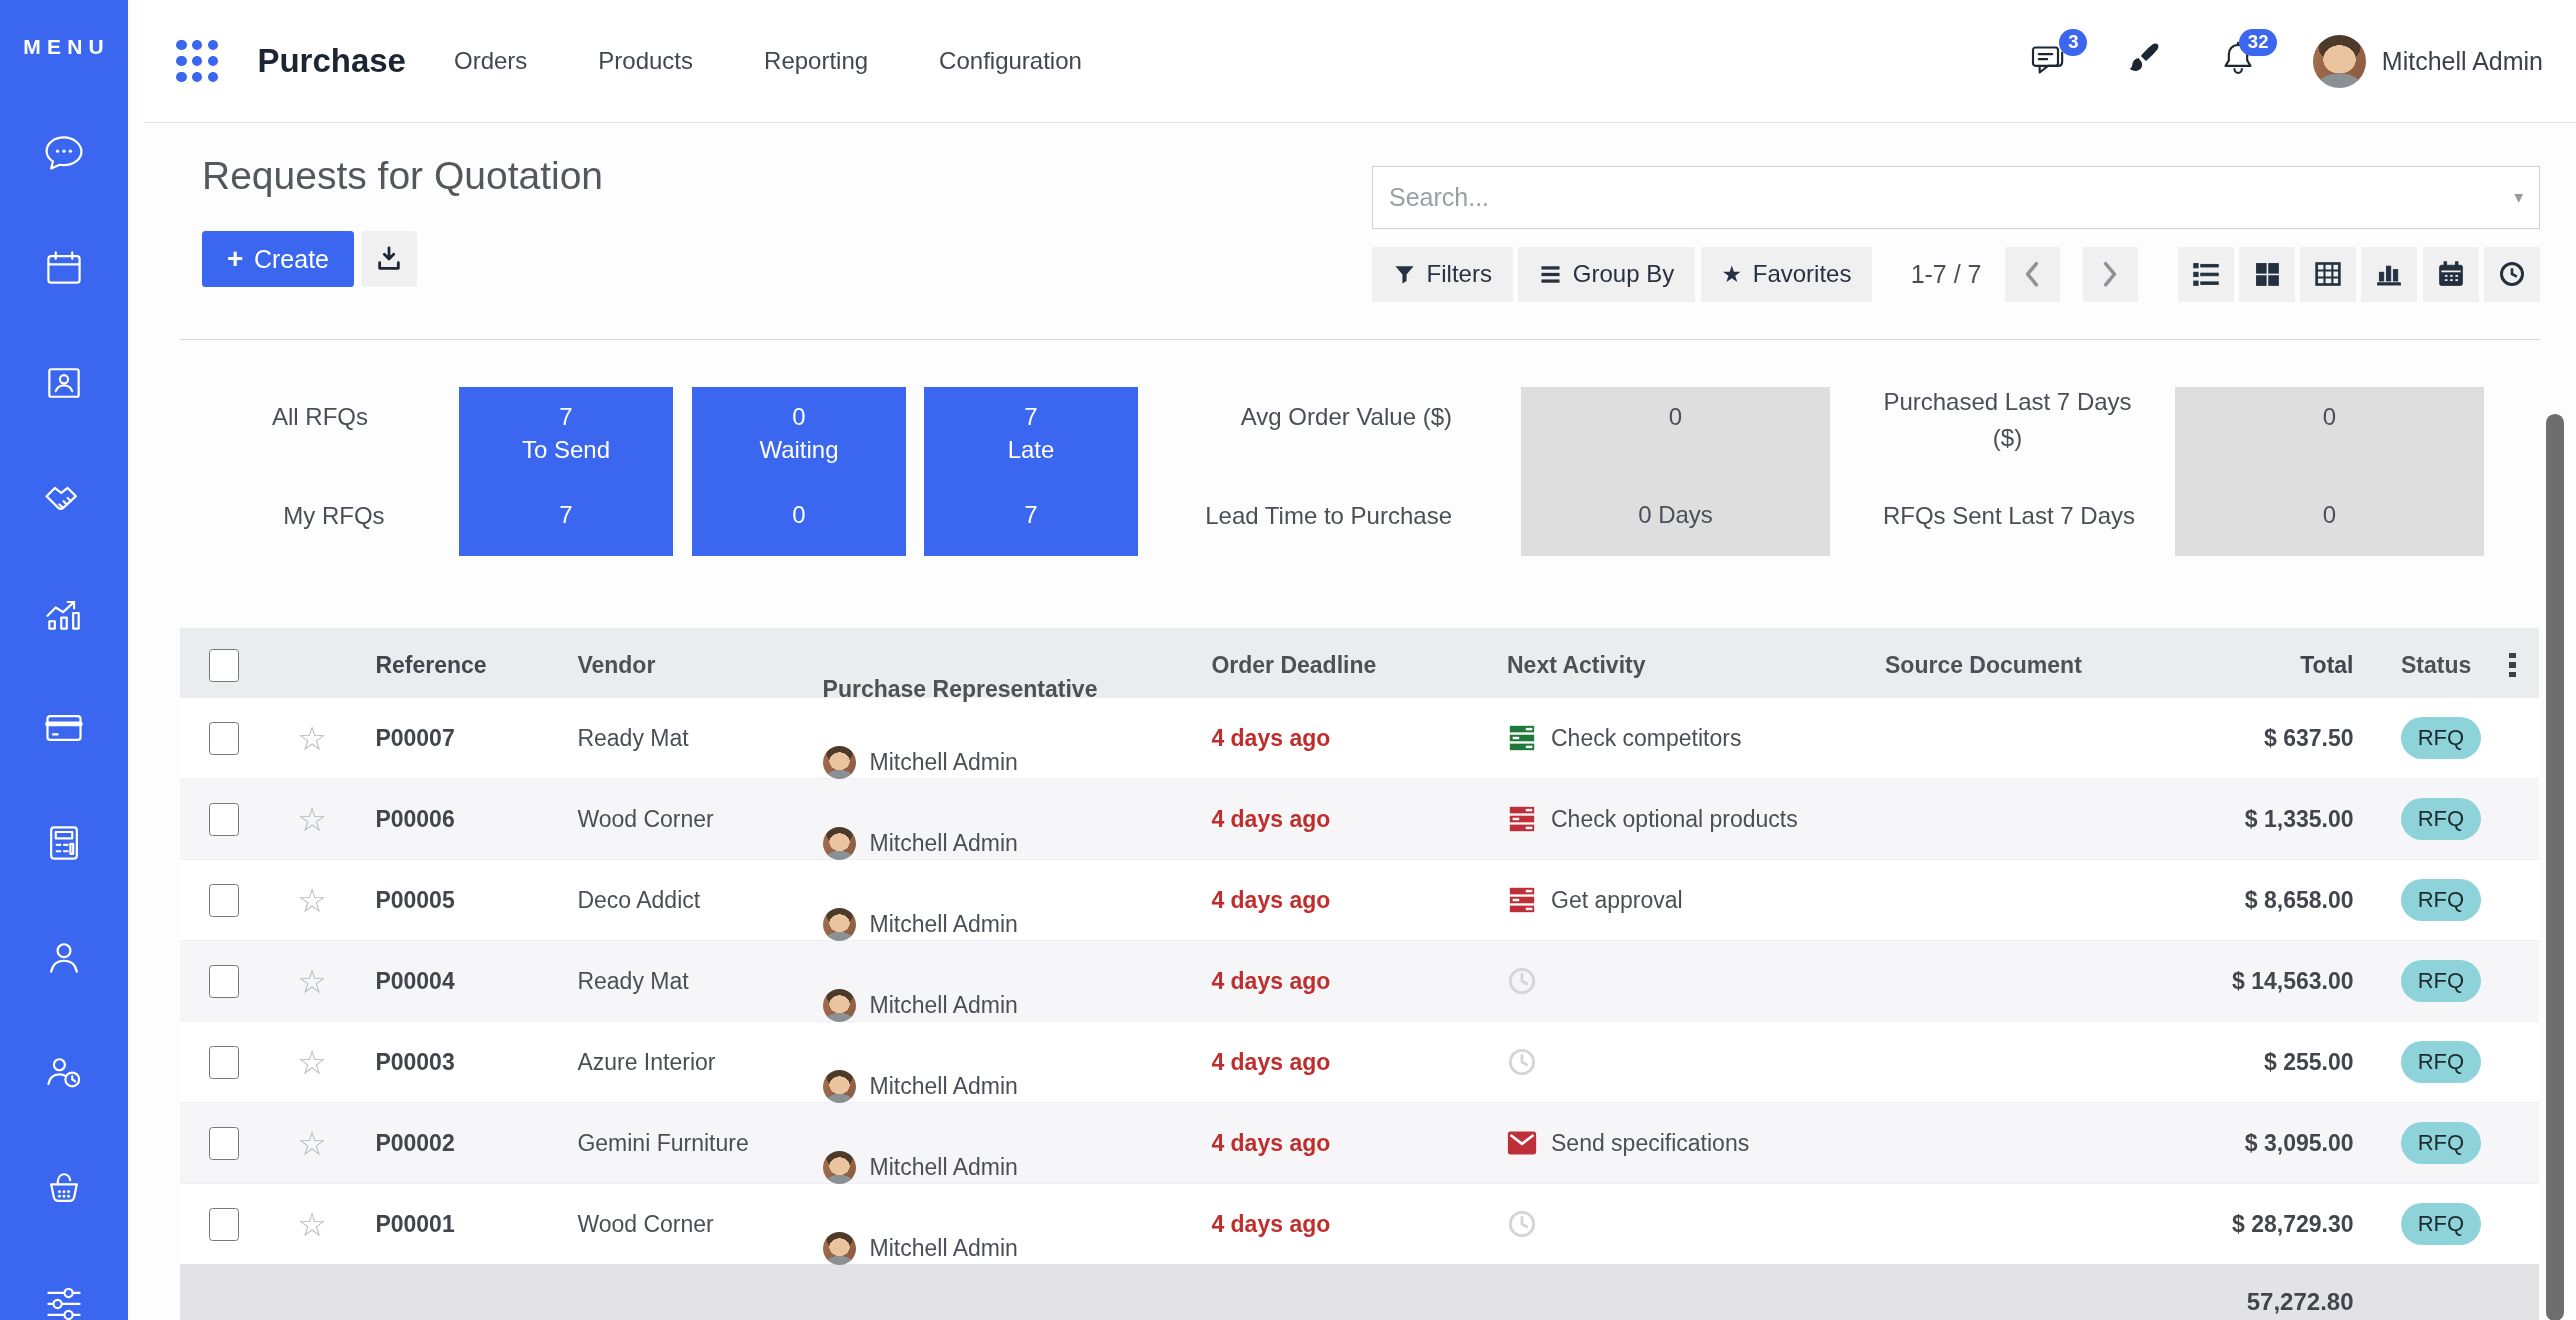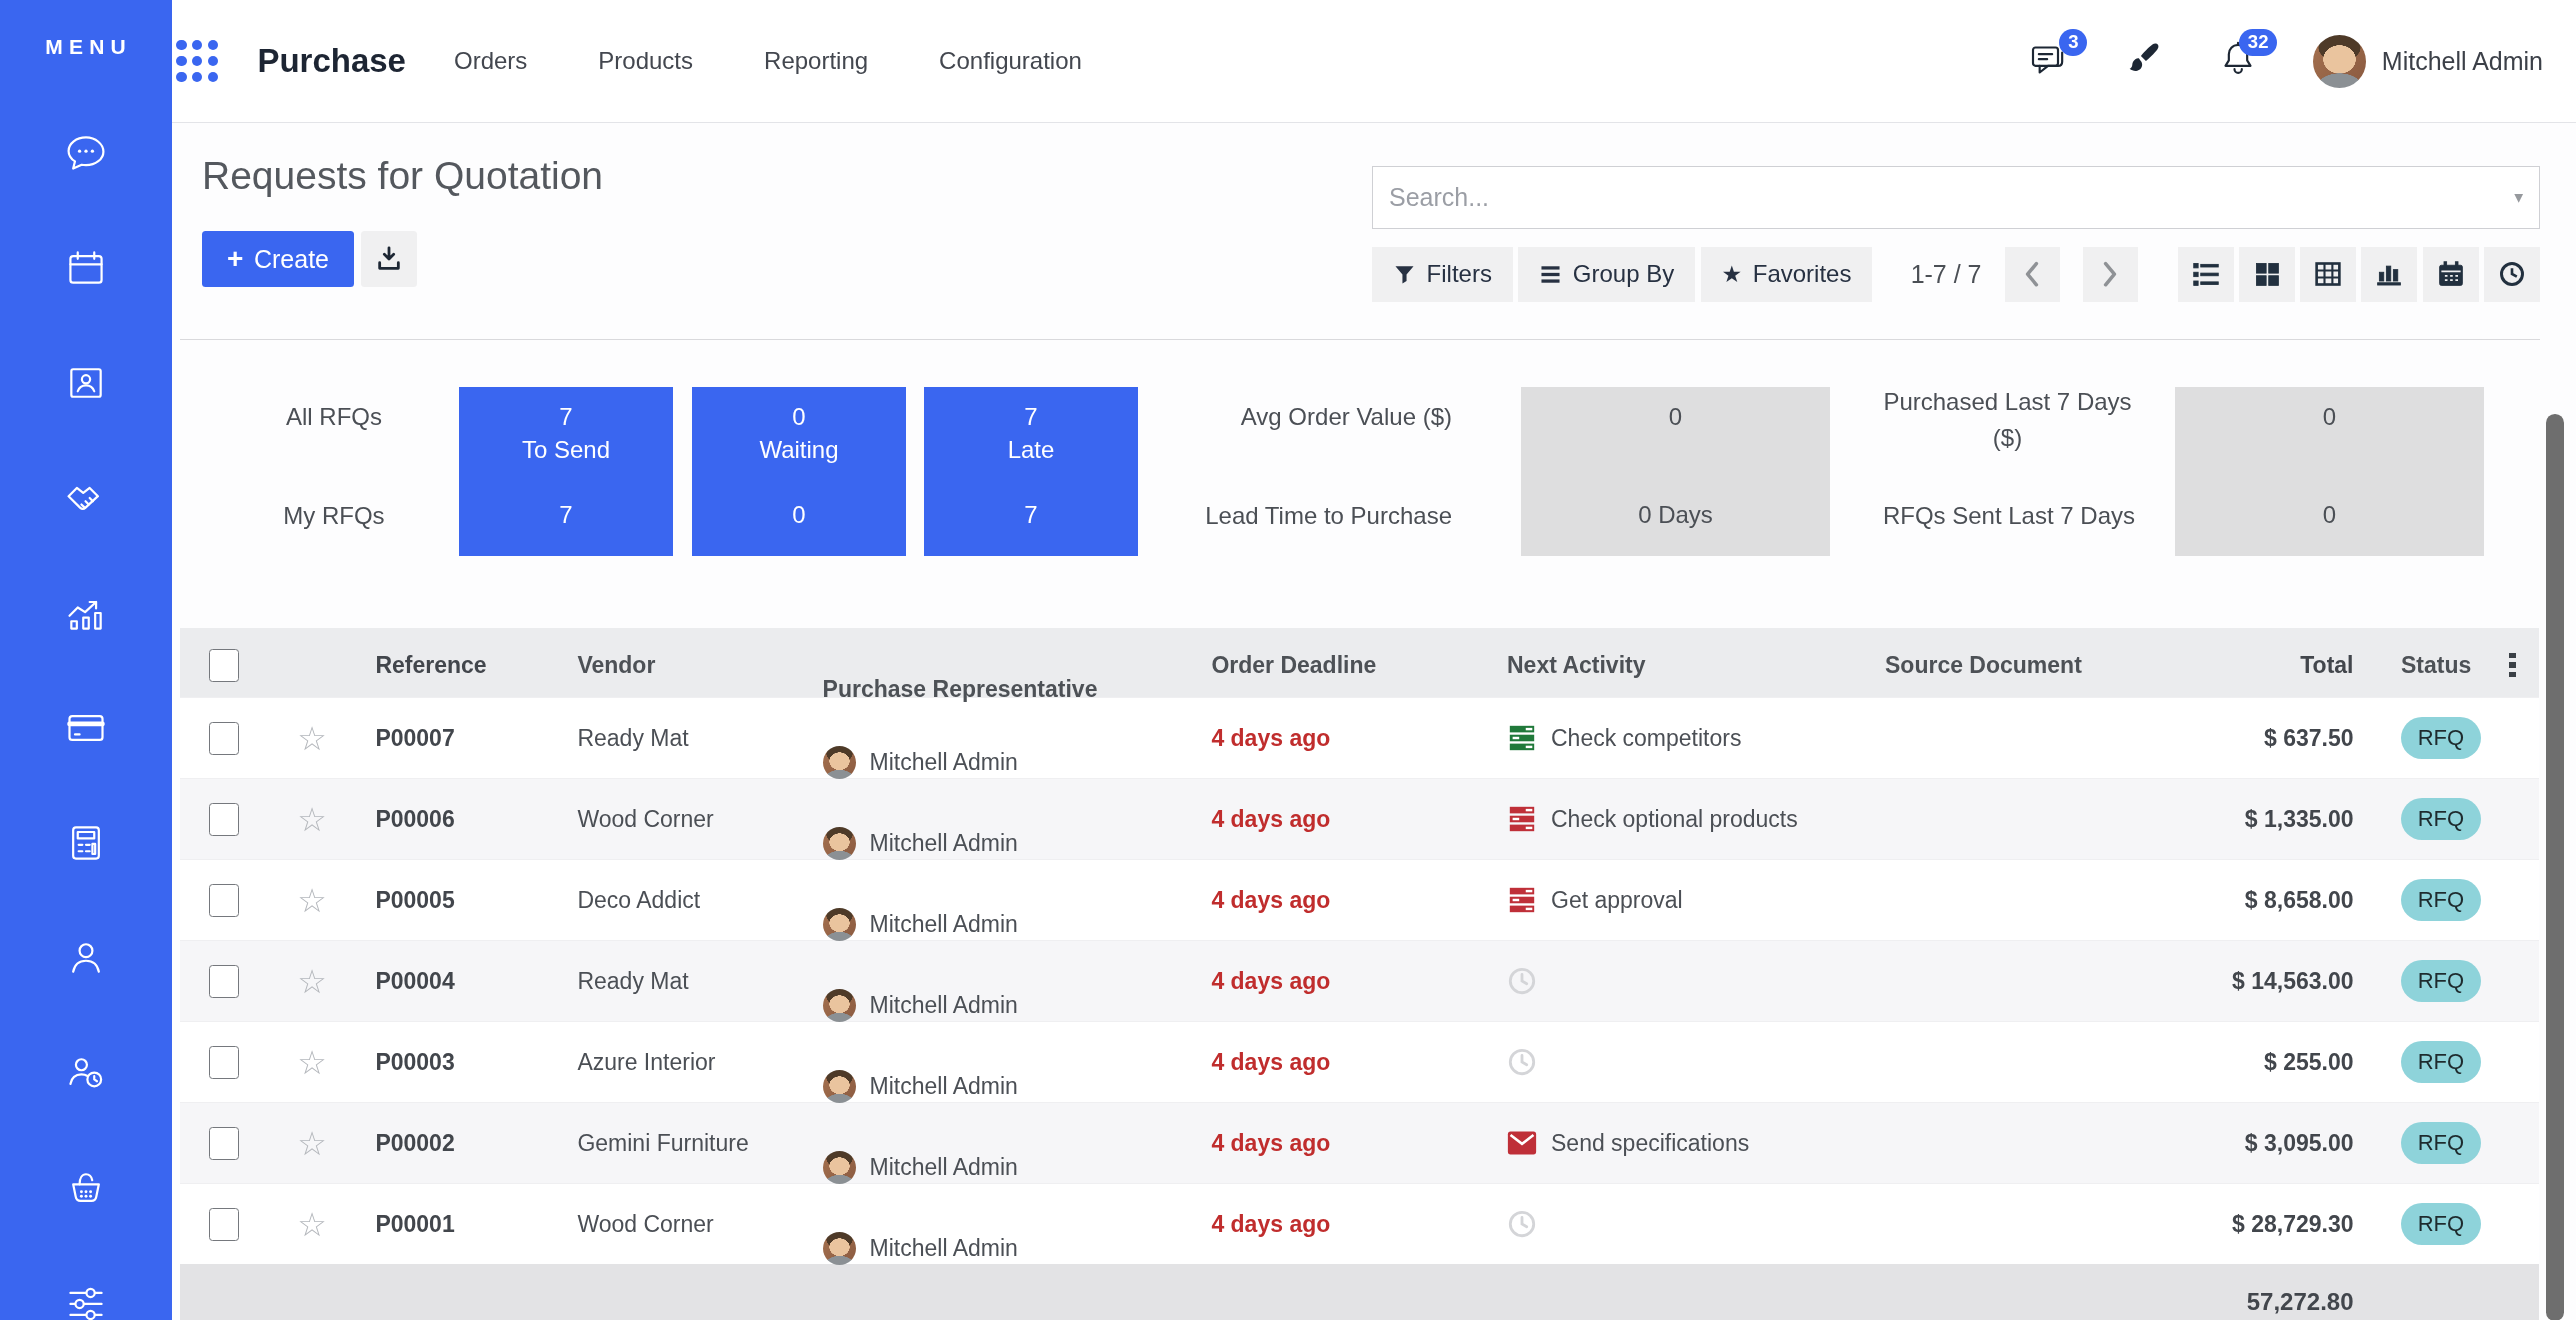--- a/index.html
+++ b/index.html
@@ -1,20 +1,20 @@
 <!DOCTYPE html>
 <html style="font-size:14px"><head>
 <meta charset="utf-8">
 <style>
   * { margin:0; padding:0; box-sizing:border-box; }
   html,body { width:2576px; height:1321px; overflow:hidden; }
   body { font-family:"Liberation Sans", sans-serif; background:#fdfdfe; color:#4b4f55; position:relative; }
 
   
-  .sidebar { position:absolute; left:0; top:0; width:172px; height:1321px; background:#3a66f0; z-index:5; }
+  .sidebar { position:absolute; left:0; top:0; width:128px; height:1321px; background:#3a66f0; z-index:5; }
   .menu-label { color:#fff; font-size:21px; font-weight:bold; letter-spacing:6.2px; text-align:center; padding:35px 0 0 5.3px; }
   .side-icons { margin-top:72px; display:flex; flex-direction:column; align-items:center; gap:68px; }
   .side-icons svg { width:44px; height:44px; stroke:#fff; fill:none; stroke-width:2.4; stroke-linecap:round; stroke-linejoin:round; }
   .sitem { cursor:pointer; }
 
   
   .navbar { position:absolute; left:144px; top:0; right:0; height:123px; background:#fff; border-bottom:0.9px solid #e3e4e8; display:flex; align-items:center; padding:0 33px 0 32px; z-index:4; }
   .apps-grid { display:grid; grid-template-columns:repeat(3,10.6px); grid-gap:5.3px; margin-right:39px; cursor:pointer; }
   .apps-grid i { width:10.6px; height:10.6px; border-radius:50%; background:#3a66f0; }
   .brand { font-size:33px; font-weight:bold; color:#1d2533; margin-right:48px; cursor:pointer; }
@@ -332,21 +332,21 @@
               </svg>
             </button>
         </div>
       </div>
     </div>
   </div>
 
   <hr class="divider">
 
   <div class="kpi">
-    <div class="kpi-label" style="left:15px;width:223px;text-align:right;top:26.4px">All RFQs</div>
+    <div class="kpi-label" style="left:1px;width:223px;text-align:right;top:26.4px">All RFQs</div>
     <div class="kpi-label" style="left:17.6px;width:223px;text-align:right;top:125px">My RFQs</div>
 
     <div class="tile tile-blue" style="left:315px">
       <div class="tv">7</div>
       <div class="tc">To Send</div>
       <div class="tb">7</div>
     </div>
     <div class="tile tile-blue" style="left:548px">
       <div class="tv">0</div>
       <div class="tc">Waiting</div>

